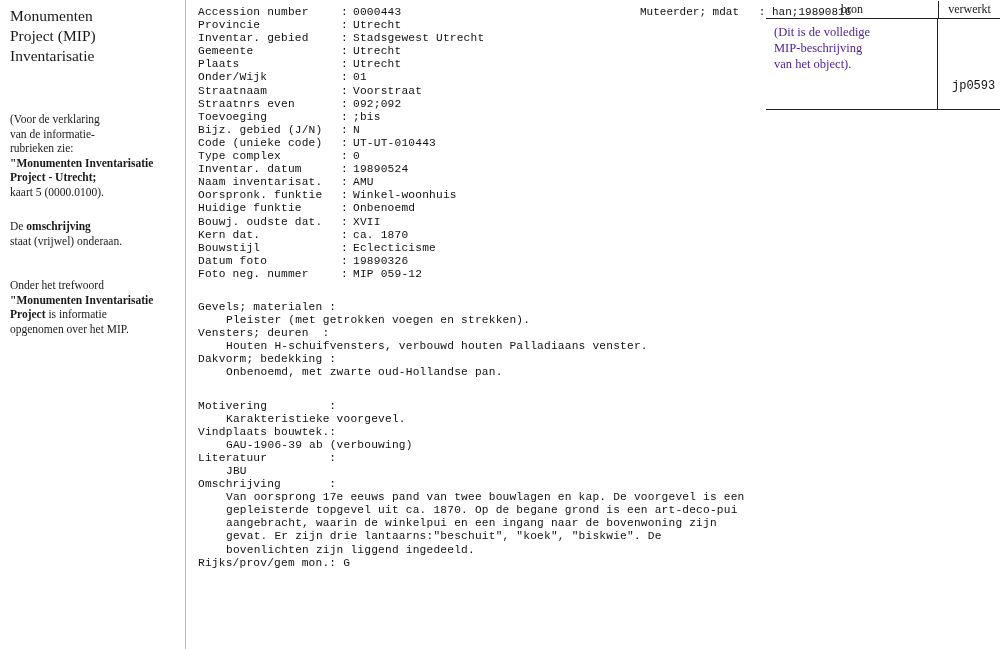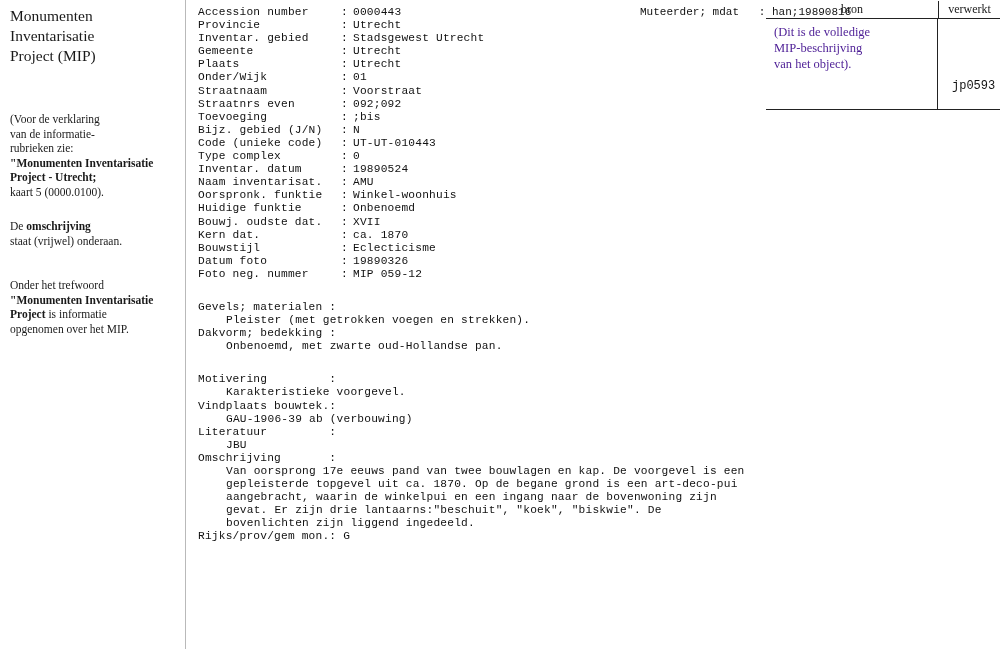--- a/index.html
+++ b/index.html
@@ -156,22 +156,22 @@
     top: 60px;
     white-space: pre;
   }
 </style>
 </head>
 <body>
 
 <div id="left-column">
   <div id="doc-title">
     <div>Monumenten</div>
+    <div>Project (MIP)</div>
     <div>Inventarisatie</div>
-    <div>Project (MIP)</div>
   </div>
 
   <div class="left-para" id="left-para-1">
     <div>(Voor de verklaring</div>
     <div>van de informatie-</div>
     <div>rubrieken zie:</div>
     <div class="bold">"Monumenten Inventarisatie</div>
     <div class="bold">Project - Utrecht;</div>
     <div>kaart 5 (0000.0100).</div>
   </div>
@@ -215,20 +215,24 @@
       <div class="field-row"><span class="field-label">Bouwstijl</span><span class="field-colon">:</span><span class="field-value">Eclecticisme</span></div>
       <div class="field-row"><span class="field-label">Datum foto</span><span class="field-colon">:</span><span class="field-value">19890326</span></div>
       <div class="field-row"><span class="field-label">Foto neg. nummer</span><span class="field-colon">:</span><span class="field-value">MIP 059-12</span></div>
     </div>
 
   <div class="section-block">
     <div class="plain-line">Gevels; materialen :</div>
     <div class="sub-line">Pleister (met getrokken voegen en strekken).</div>
   </div>
 
+  <div>
+    <div class="plain-line">Vensters; deuren  :</div>
+    <div class="sub-line">Houten H-schuifvensters, verbouwd houten Palladiaans venster.</div>
+  </div>
 
   <div>
     <div class="plain-line">Dakvorm; bedekking :</div>
     <div class="sub-line">Onbenoemd, met zwarte oud-Hollandse pan.</div>
   </div>
 
   <div class="section-block">
     <div class="plain-line">Motivering         :</div>
     <div class="sub-line">Karakteristieke voorgevel.</div>
   </div>

